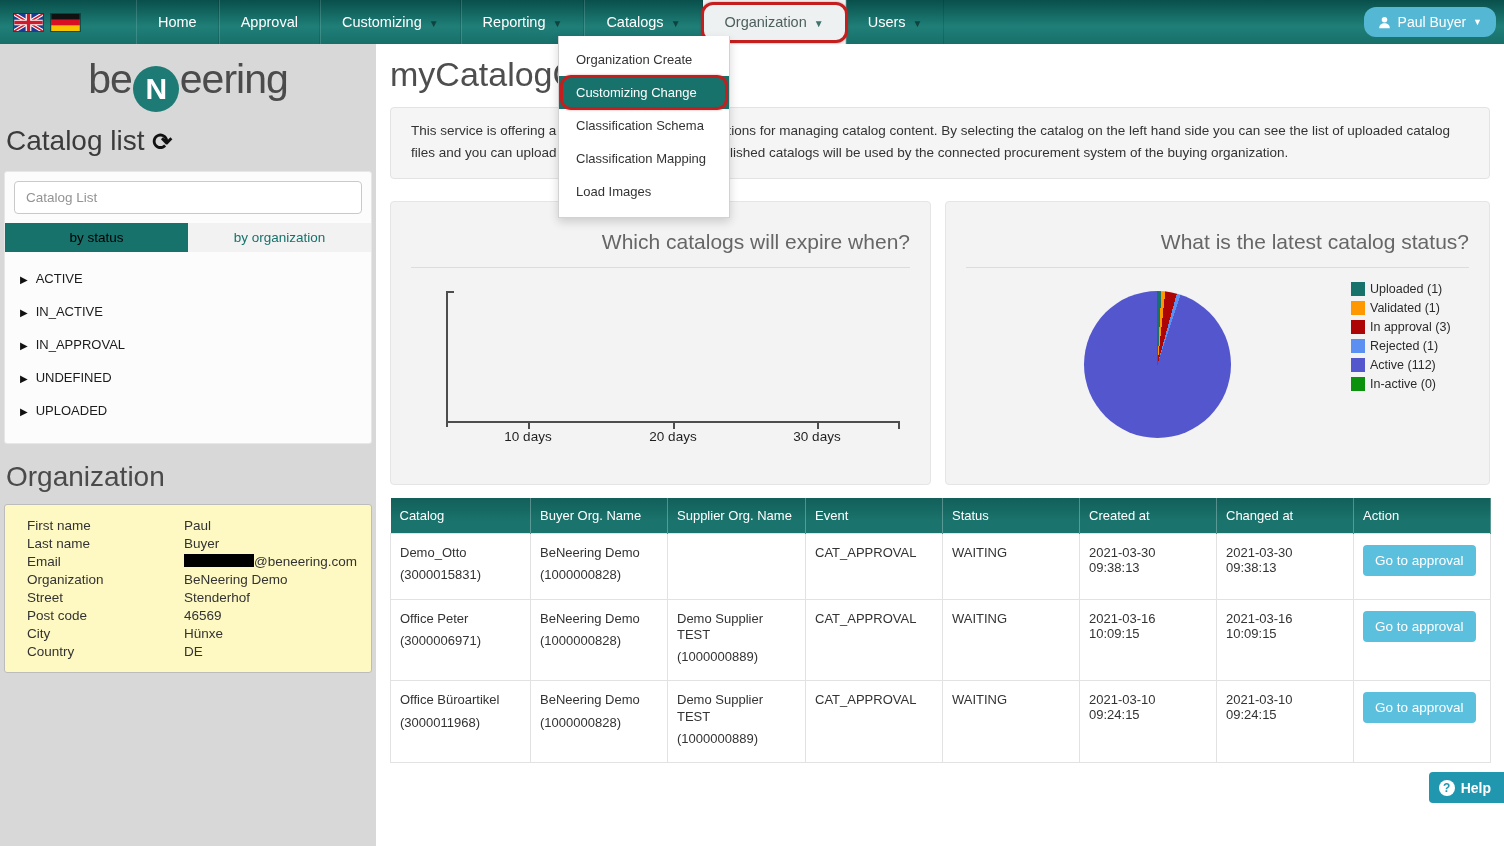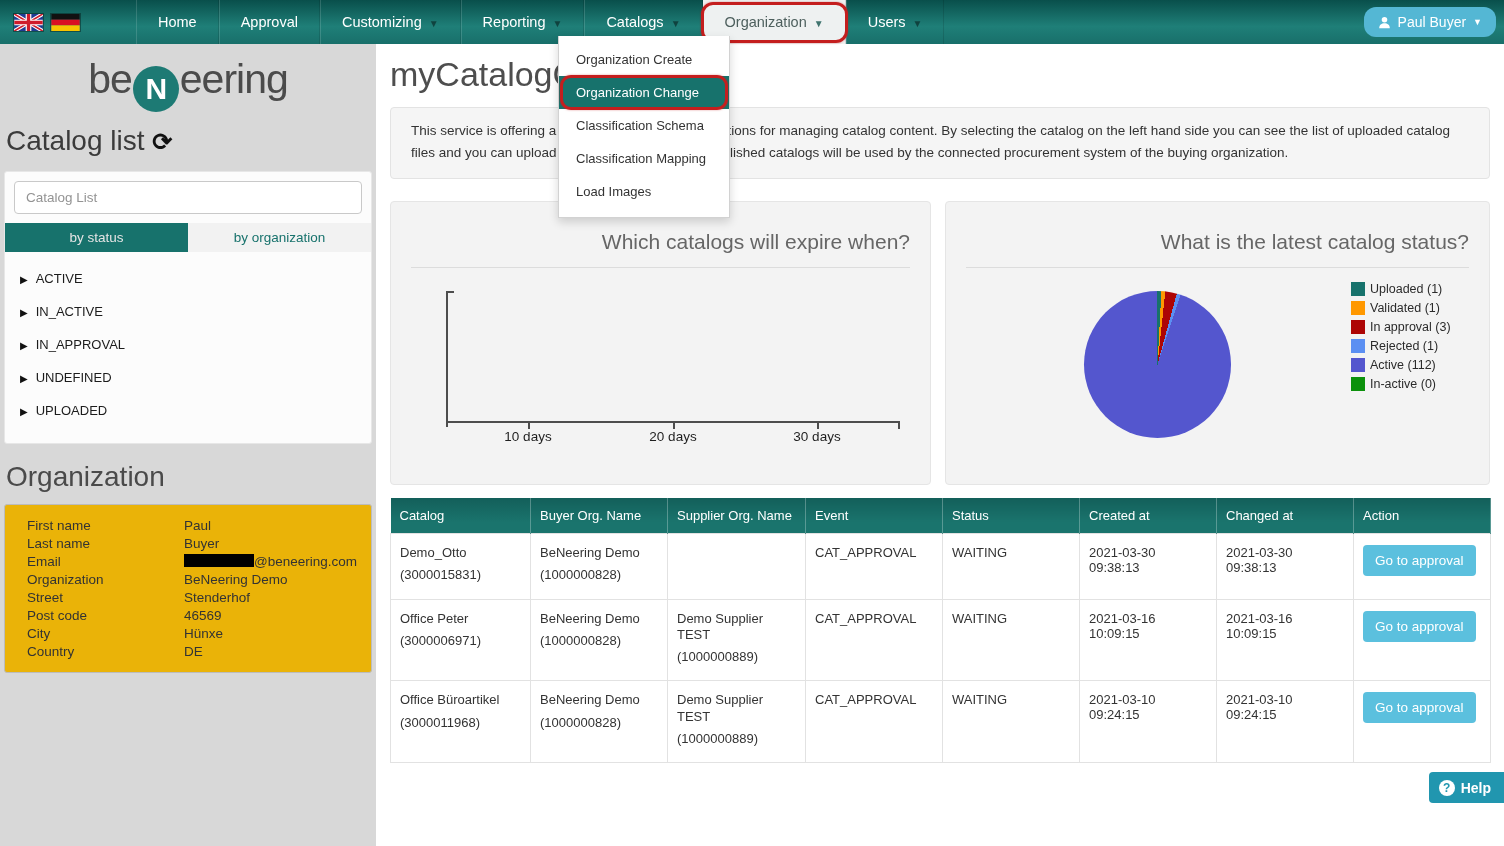--- a/index.html
+++ b/index.html
@@ -49,27 +49,27 @@
   .refresh { font-weight:bold; font-size:24px; color:#111; cursor:pointer; }
   .side-panel { margin:14px 4px 0 4px; background:#fcfcfc; border:1px solid #e7e7e7;
                 border-radius:3px; overflow:hidden; }
   .search-wrap { padding:9px; }
   .search-wrap input { width:100%; height:33px; border:1px solid #c9c9c9; border-radius:4px;
                        padding:0 11px; font-size:13.5px; color:#333; font-family:inherit;
                        background:#fff; }
   .search-wrap input::placeholder { color:#939393; }
   .tabs { display:flex; }
   .tab { flex:1; height:29px; line-height:29px; text-align:center; font-size:13.5px; cursor:pointer; }
-  .tab.active { background:#17726c; color:#e5e5e5; }
+  .tab.active { background:#17726c; color:#000000; }
   .tab.inactive { background:#f2f2f2; color:#17726c; }
   .tree { padding:10px 0 16px 0; }
   .tree-item { padding:9px 0 9px 15px; font-size:13px; color:#1c1c1c; cursor:pointer; }
   .tri { font-size:10px; margin-right:8px; color:#111; }
   .org-title { margin:17px 0 11px 6px; font-size:28px; font-weight:300; color:#4a4a4a; }
-  .org-panel { margin:0 4px; background:#eab308; border:1px solid #bcbcbc; border-radius:3px;
+  .org-panel { margin:0 4px; background:#fef9c3; border:1px solid #bcbcbc; border-radius:3px;
                padding:11px 0 12px; }
   .org-row { display:flex; padding:1.5px 0; font-size:13.5px; color:#333; }
   .org-label { width:179px; padding-left:22px; }
   .org-value { flex:1; }
   .redact { display:inline-block; width:70px; height:13px; background:#000; vertical-align:-1px; }
 
   
   .main { position:absolute; left:376px; top:44px; width:1128px; height:802px;
           background:#fff; padding:11px 14px 0 14px; }
   .page-title { font-size:34px; font-weight:300; color:#4e4e4e; letter-spacing:0; }
@@ -175,21 +175,21 @@
         <path d="M1.5 15 C1.5 10.8 4.4 9 8 9 s6.5 1.8 6.5 6 z" fill="#fff"></path>
       </svg>
       <span>Paul Buyer</span>
       <span class="user-caret">▼</span>
     </button>
   </div>
 
   <div class="dropdown">
     <div class="dd-item">Organization Create</div>
     <div class="dd-item active">
-      <span>Organization Change</span>
+      <span>Customizing Change</span>
       <span class="red-ring"></span>
     </div>
     <div class="dd-item">Classification Schema</div>
     <div class="dd-item">Classification Mapping</div>
     <div class="dd-item">Load Images</div>
   </div>
 
   <div class="sidebar">
     <div class="logo">
       <span>be</span><span class="logo-n"><span>N</span></span><span>eering</span>

